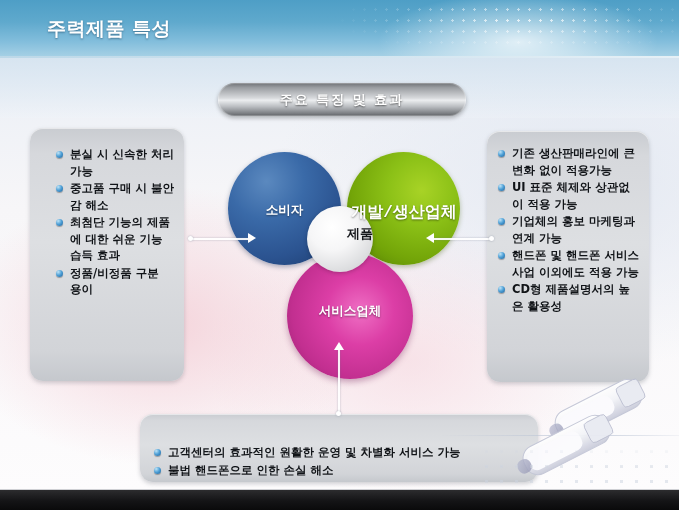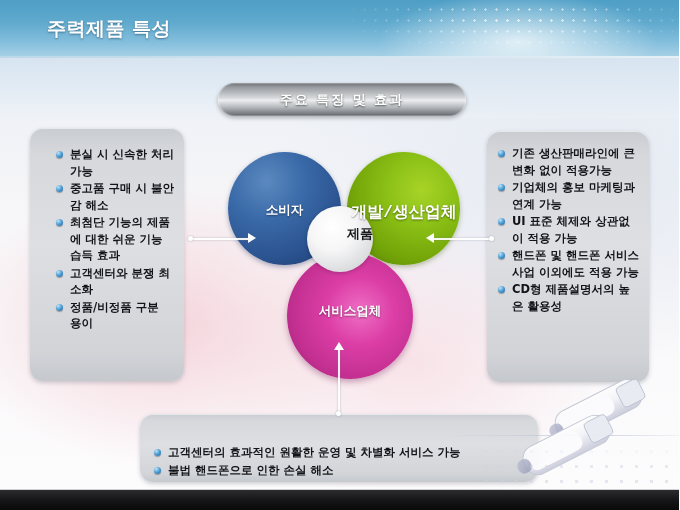--- a/index.html
+++ b/index.html
@@ -187,32 +187,31 @@
   <div class="pill">
     <span>주요 특징 및 효과</span>
   </div>
 
   <div class="box" id="box-left">
     <div class="inner">
       <ul>
         <li>분실 시 신속한 처리 가능</li>
         <li>중고품 구매 시 불안감 해소</li>
         <li>최첨단 기능의 제품에 대한 쉬운 기능 습득 효과</li>
-        <li>고객센터와 분쟁 최소화</li>
         <li>정품/비정품 구분 용이</li>
       </ul>
     </div>
   </div>
 
   <div class="box" id="box-right">
     <div class="inner">
       <ul>
         <li>기존 생산판매라인에 큰 변화 없이 적용가능</li>
+        <li>UI 표준 체제와 상관없이 적용 가능</li>
         <li>기업체의 홍보 마케팅과 연계 가능</li>
-        <li>UI 표준 체제와 상관없이 적용 가능</li>
         <li>핸드폰 및 핸드폰 서비스 사업 이외에도 적용 가능</li>
         <li>CD형 제품설명서의 높은 활용성</li>
       </ul>
     </div>
   </div>
 
   <div class="box" id="box-bottom">
     <div class="inner">
       <ul>
         <li>고객센터의 효과적인 원활한 운영 및 차별화 서비스 가능</li>

